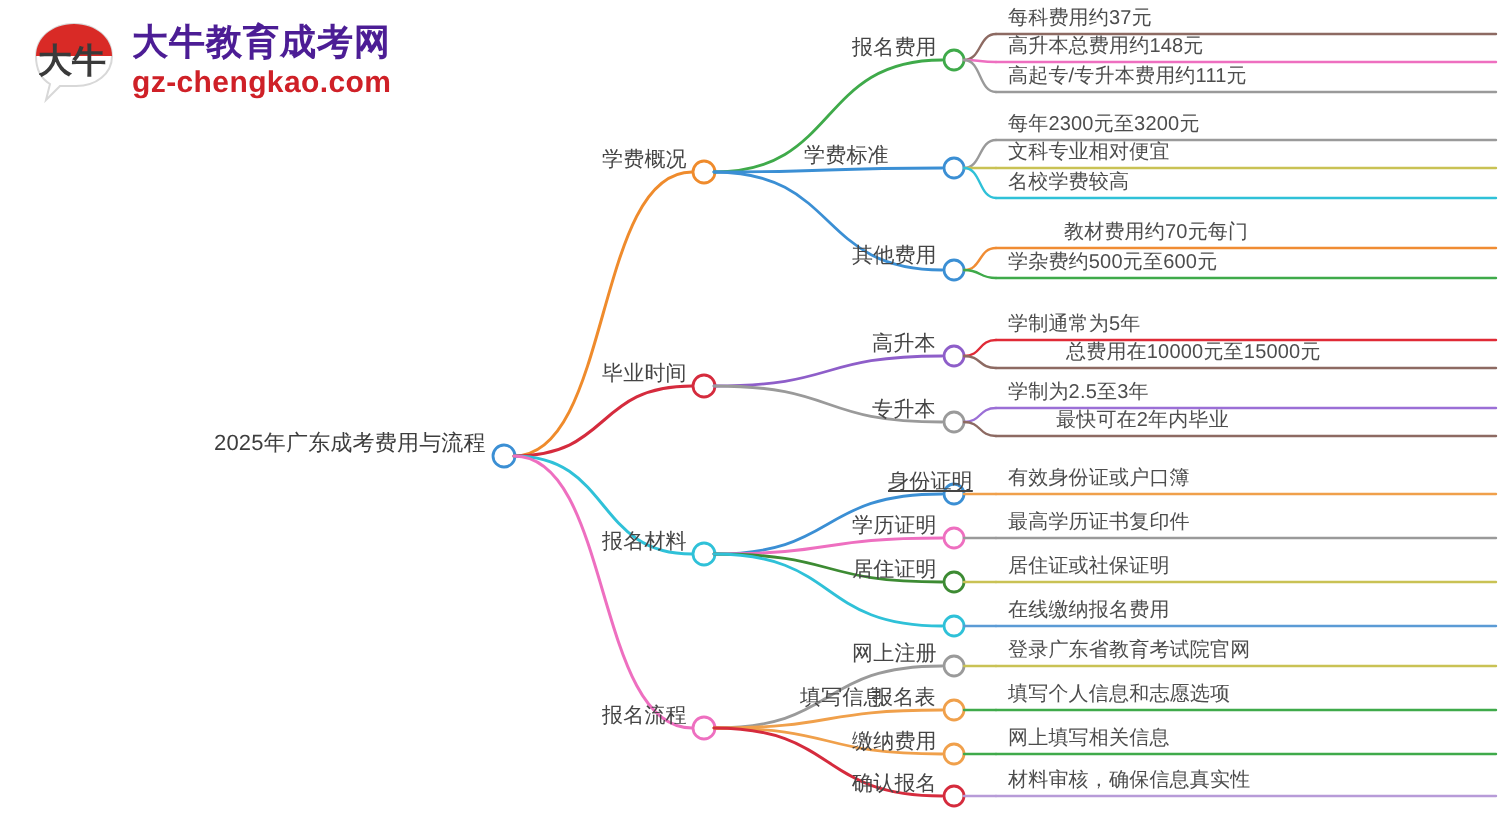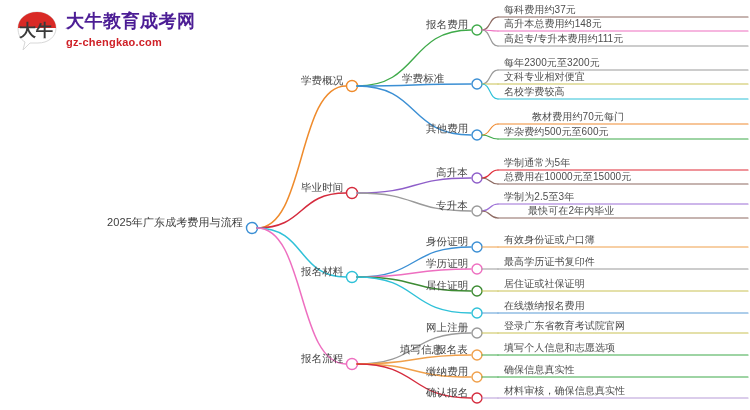--- a/index.html
+++ b/index.html
@@ -34,21 +34,21 @@
   }
   .logo-cn {
     font-size: 18px;
     font-weight: bold;
     color: #4c1d95;
     letter-spacing: 0.5px;
     line-height: 22px;
     white-space: nowrap;
   }
   .logo-url {
-    font-size: 11px;
+    font-size: 15px;
     font-weight: bold;
     color: #cf2027;
     letter-spacing: 0.2px;
     line-height: 16px;
     margin-top: 2px;
     white-space: nowrap;
   }
   
   .node-label {
     position: absolute;
@@ -173,37 +173,37 @@
       <div class="node-label label-l2" style="top: 72px; left: 402px;">学费标准</div>
       <div class="node-label label-leaf" style="top: 57px; left: 504px;">每年2300元至3200元</div>
       <div class="node-label label-leaf" style="top: 71px; left: 504px;">文科专业相对便宜</div>
       <div class="node-label label-leaf" style="top: 86px; left: 504px;">名校学费较高</div>
       <div class="node-label label-l2" style="top: 123px; left: 426px; font-family: Liberation Serif, serif;">其他费用</div>
       <div class="node-label label-leaf" style="top: 111px; left: 504px; padding-left: 28px;">教材费用约70元每门</div>
       <div class="node-label label-leaf" style="top: 126px; left: 504px;">学杂费约500元至600元</div>
       <div class="node-label label-l1" style="top: 181px; left: 301px;">毕业时间</div>
       <div class="node-label label-l2" style="top: 166px; left: 436px;">高升本</div>
       <div class="node-label label-leaf" style="top: 157px; left: 504px;">学制通常为5年</div>
-      <div class="node-label label-leaf" style="top: 171px; left: 504px;">总费用在10000元至15000元</div>
+      <div class="node-label label-leaf" style="top: 171px; left: 533px;">总费用在10000元至15000元</div>
       <div class="node-label label-l2" style="top: 199px; left: 436px;">专升本</div>
       <div class="node-label label-leaf" style="top: 191px; left: 504px;">学制为2.5至3年</div>
       <div class="node-label label-leaf" style="top: 205px; left: 504px; margin-left: 24px;">最快可在2年内毕业</div>
       <div class="node-label label-l1" style="top: 265px; left: 301px;">报名材料</div>
-      <div class="node-label label-l2" style="top: 235px; left: 426px;">身份证明</div>
+      <div class="node-label label-l2" style="top: 235px; left: 444px; text-decoration: underline;">身份证明</div>
       <div class="node-label label-leaf" style="top: 234px; left: 504px;">有效身份证或户口簿</div>
       <div class="node-label label-l2" style="top: 257px; left: 426px;">学历证明</div>
       <div class="node-label label-leaf" style="top: 256px; left: 504px;">最高学历证书复印件</div>
       <div class="node-label label-l2" style="top: 279px; left: 426px;">居住证明</div>
       <div class="node-label label-leaf" style="top: 278px; left: 504px;">居住证或社保证明</div>
       <div class="node-label label-l2" style="top: 301px; left: 436px; margin-top: 42px;">报名表</div>
       <div class="node-label label-leaf" style="top: 300px; left: 504px;">在线缴纳报名费用</div>
       <div class="node-label label-l1" style="top: 352px; left: 301px;">报名流程</div>
       <div class="node-label label-l2" style="top: 321px; left: 426px;">网上注册</div>
       <div class="node-label label-leaf" style="top: 320px; left: 504px;">登录广东省教育考试院官网</div>
       <div class="node-label label-l2" style="top: 343px; left: 400px;">填写信息</div>
       <div class="node-label label-leaf" style="top: 342px; left: 504px;">填写个人信息和志愿选项</div>
       <div class="node-label label-l2" style="top: 365px; left: 426px;">缴纳费用</div>
-      <div class="node-label label-leaf" style="top: 364px; left: 504px;">确保信息真实性</div>
+      <div class="node-label label-leaf" style="top: 364px; left: 504px;">网上填写相关信息</div>
       <div class="node-label label-l2" style="top: 386px; left: 426px;">确认报名</div>
       <div class="node-label label-leaf" style="top: 385px; left: 504px;">材料审核，确保信息真实性</div>
     </div>
 
 </div>
 
 </body></html>

